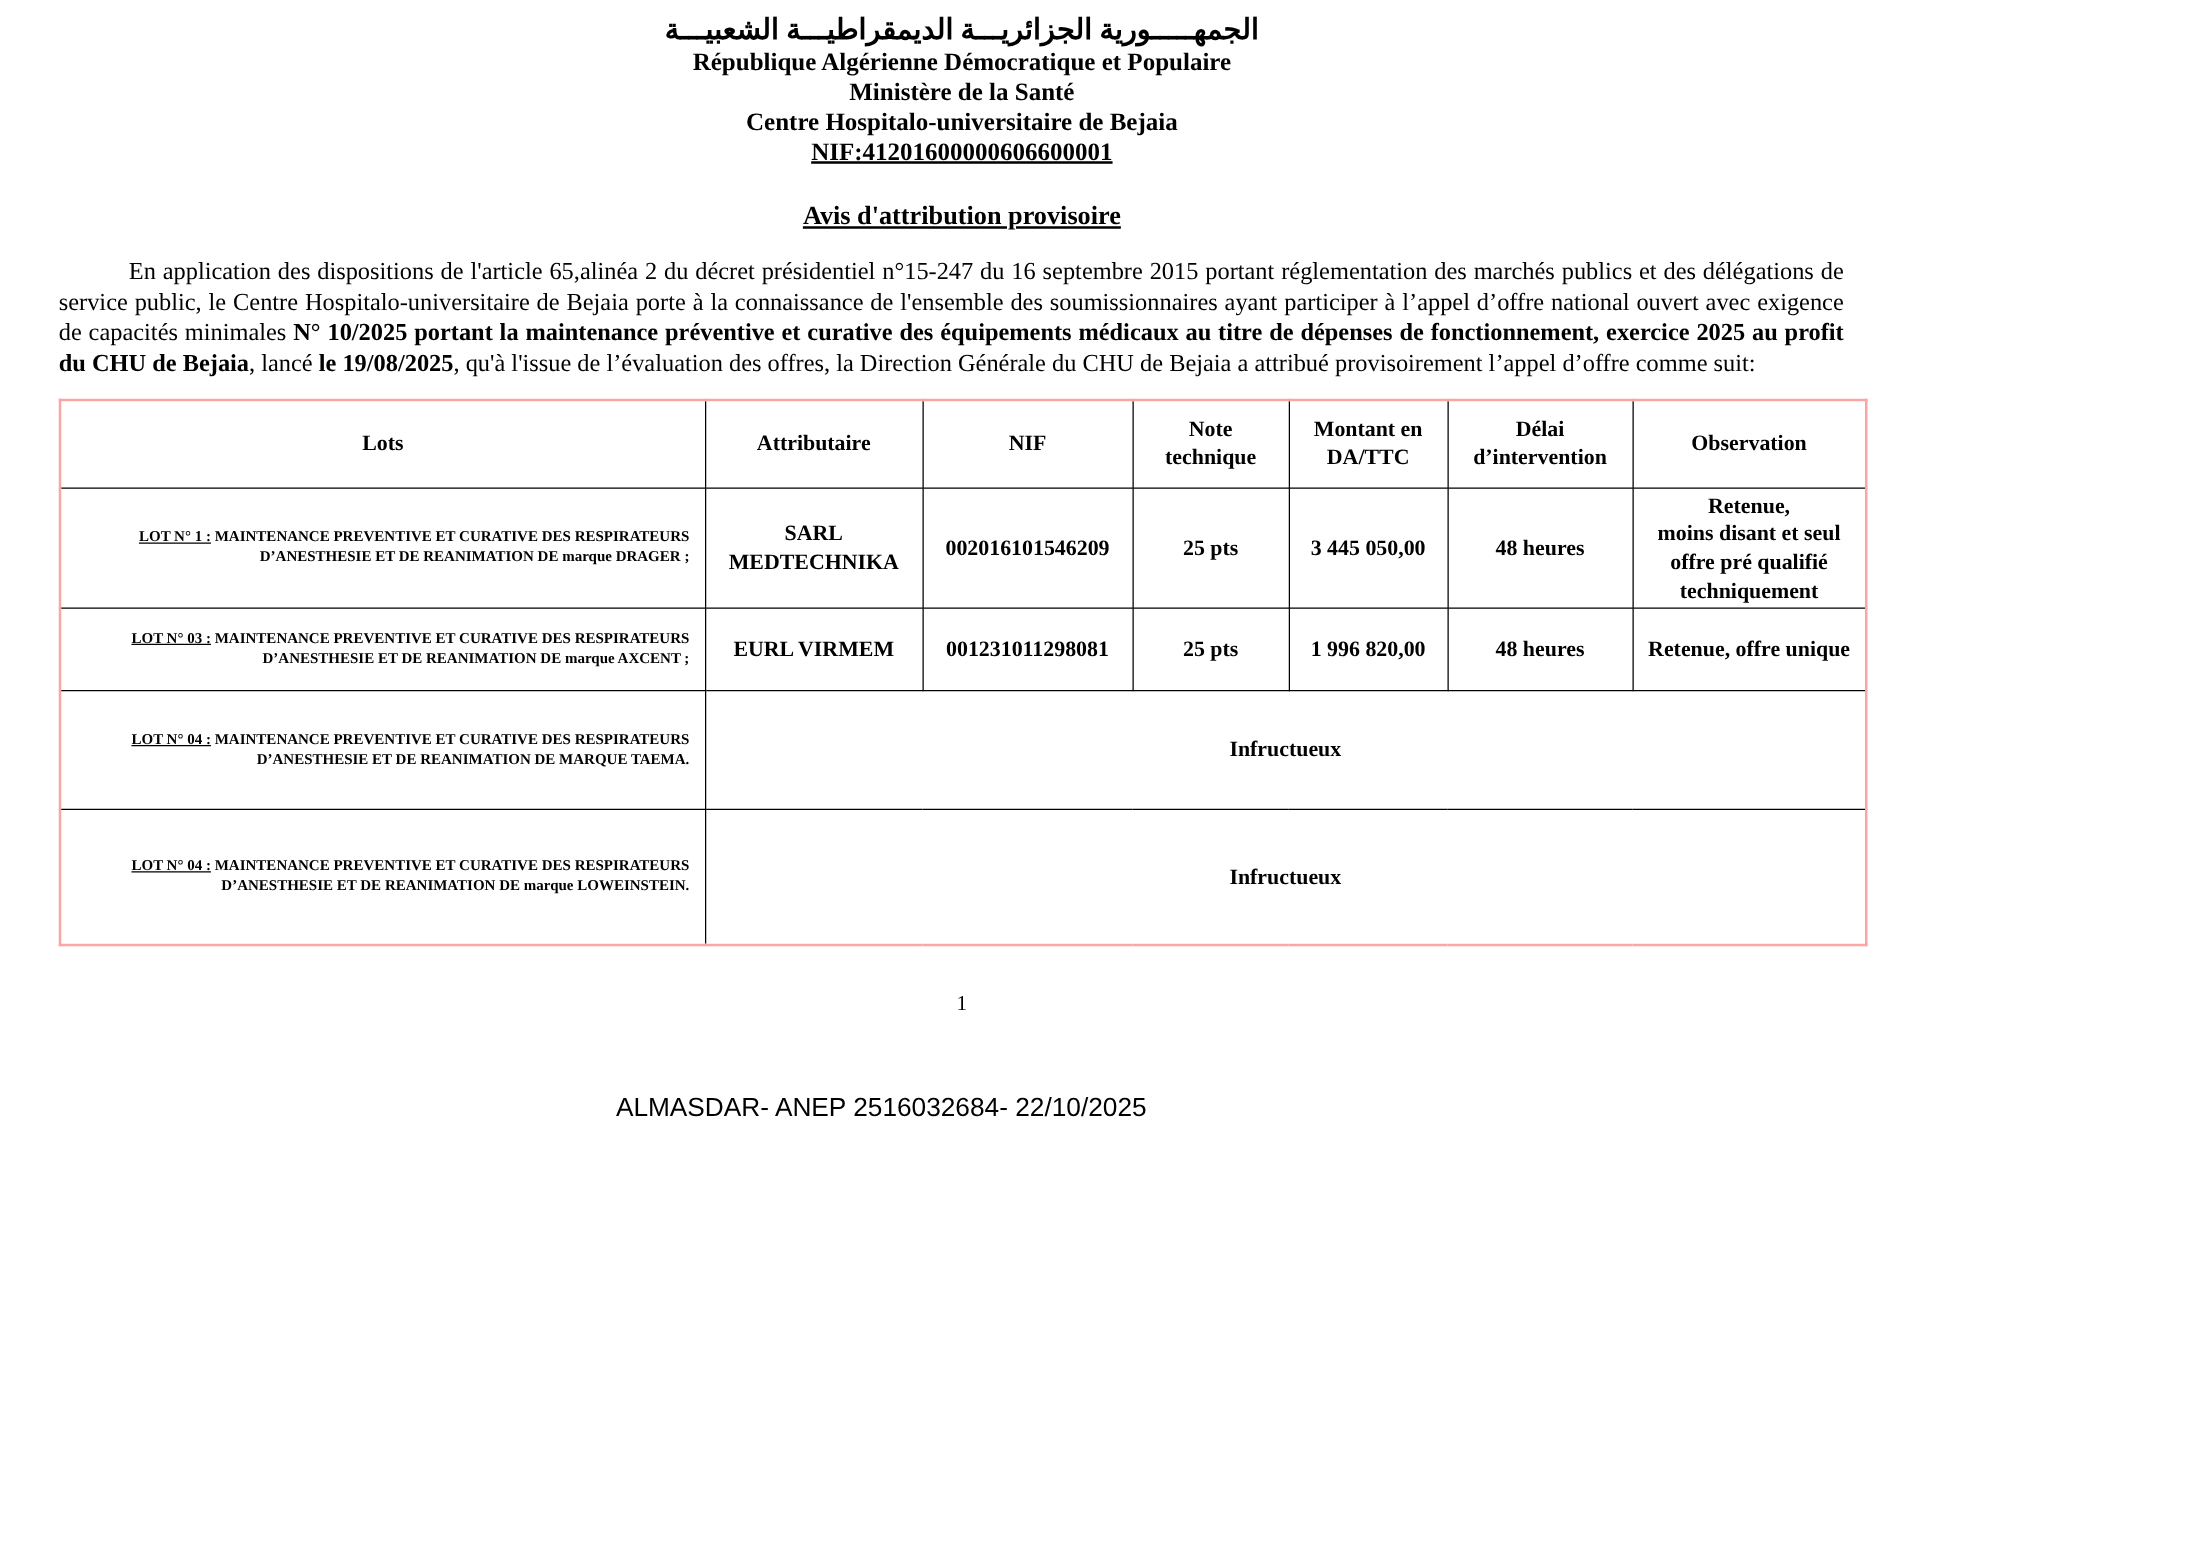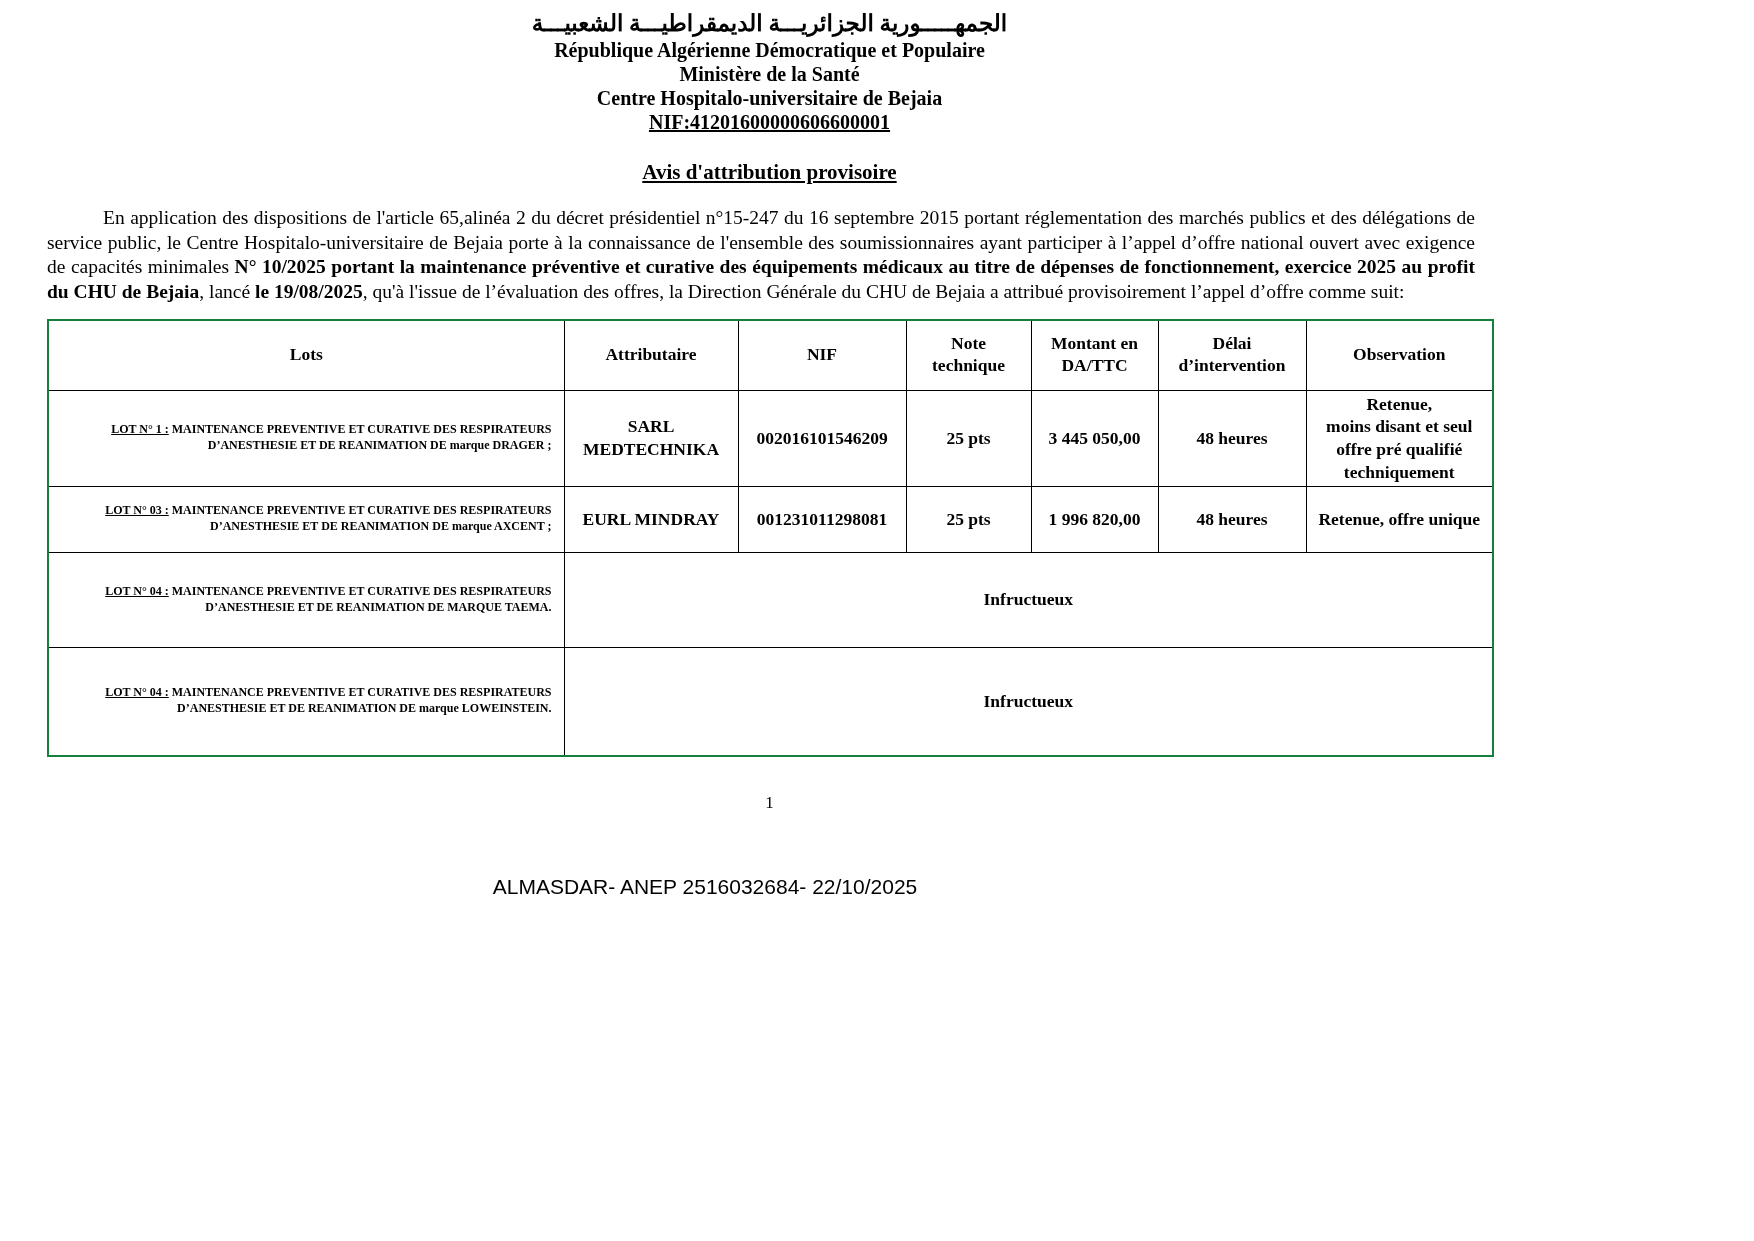--- a/index.html
+++ b/index.html
@@ -20,21 +20,21 @@
 
   .intro {
     margin-top:21px; width:1428px;
     font-size:19.5px; line-height:24.5px;
     text-align:justify; text-indent:56px;
   }
 
   table {
     margin-top:15px; width:1445px;
     border-collapse:collapse; table-layout:fixed;
-    border:2px solid #15803d;
+    border:2px solid #fca5a5;
   }
   th, td { border:1px solid #000; }
   thead tr { height:70px; }
   th { font-weight:bold; font-size:17.5px; vertical-align:middle; text-align:center; line-height:1.25; padding:2px 6px; }
 
   tbody tr:nth-child(1) { height:94px; }
   tbody tr:nth-child(2) { height:66px; }
   tbody tr:nth-child(3) { height:95px; }
   tbody tr:nth-child(4) { height:109px; }
   tbody tr:nth-child(5) { height:103px; }
@@ -106,21 +106,21 @@
 MEDTECHNIKA</td>
           <td class="cell nif-cell">002016101546209</td>
           <td class="cell note-technique-cell">25  pts</td>
           <td class="cell montant-cell">3 445 050,00</td>
           <td class="cell delai-cell">48 heures</td>
           <td class="cell observation-cell">Retenue,
 moins disant et seul offre pré qualifié techniquement</td>
         </tr>
         <tr>
           <td class="lot-cell"><span class="lot-label">LOT N° 03 :</span><span> MAINTENANCE PREVENTIVE ET CURATIVE DES RESPIRATEURS D’ANESTHESIE ET DE REANIMATION DE marque AXCENT ;</span></td>
-          <td class="cell attributaire-cell">EURL MINDRAY</td>
+          <td class="cell attributaire-cell">EURL VIRMEM</td>
           <td class="cell nif-cell">001231011298081</td>
           <td class="cell note-technique-cell">25  pts</td>
           <td class="cell montant-cell">1 996 820,00</td>
           <td class="cell delai-cell">48 heures</td>
           <td class="cell observation-cell">Retenue, offre unique</td>
         </tr>
         <tr>
           <td class="lot-cell"><span class="lot-label">LOT N°  04 :</span><span> MAINTENANCE PREVENTIVE ET CURATIVE DES RESPIRATEURS D’ANESTHESIE ET DE REANIMATION DE MARQUE TAEMA.</span></td>
           <td colspan="6" class="cell infructueux-cell">Infructueux</td>
         </tr>

